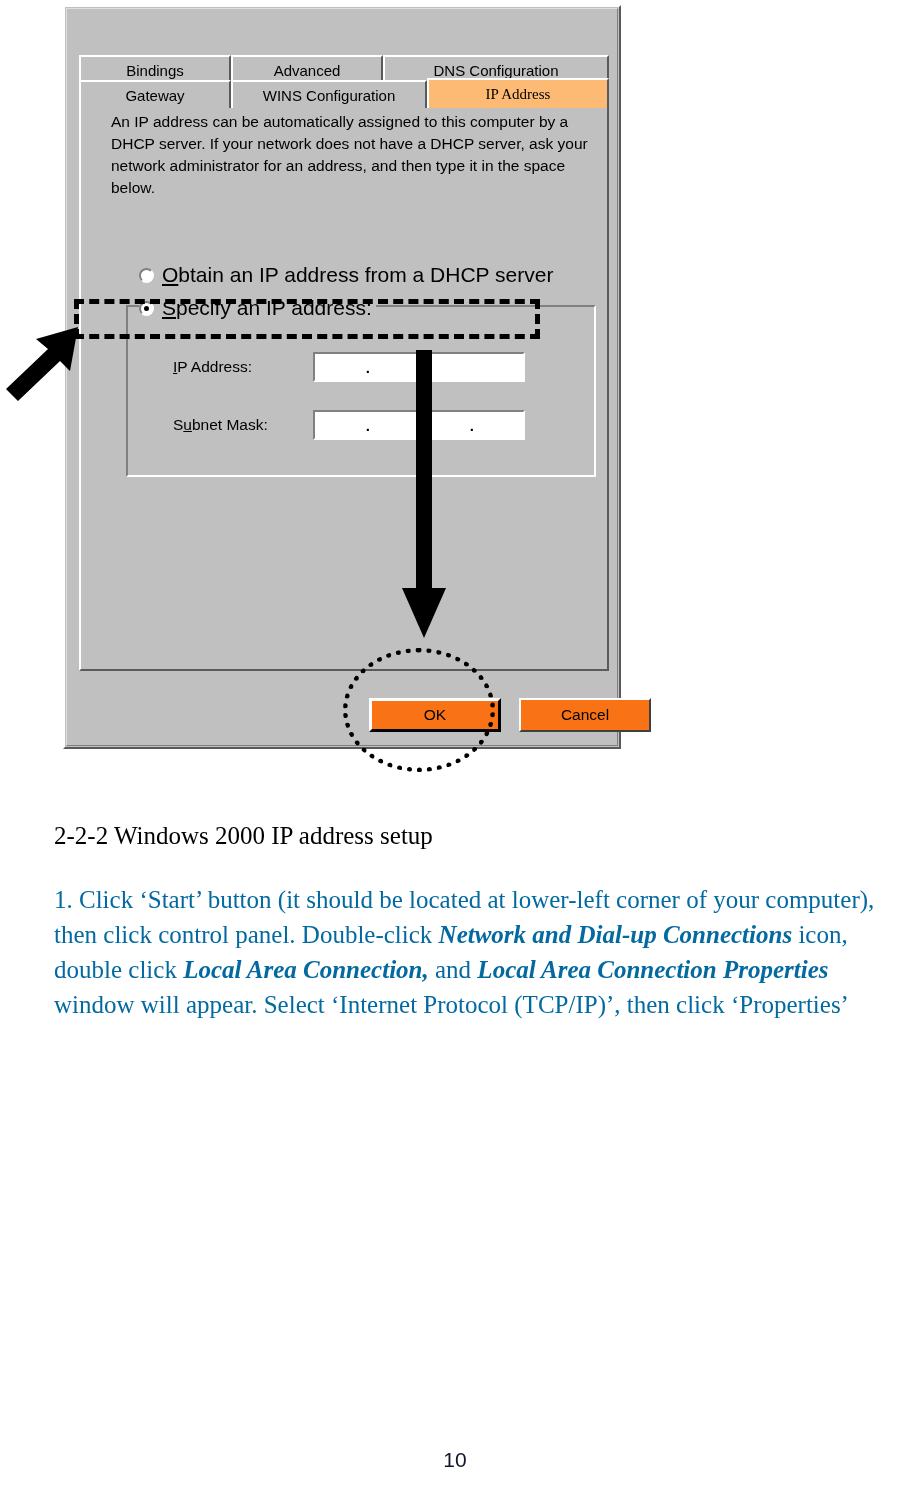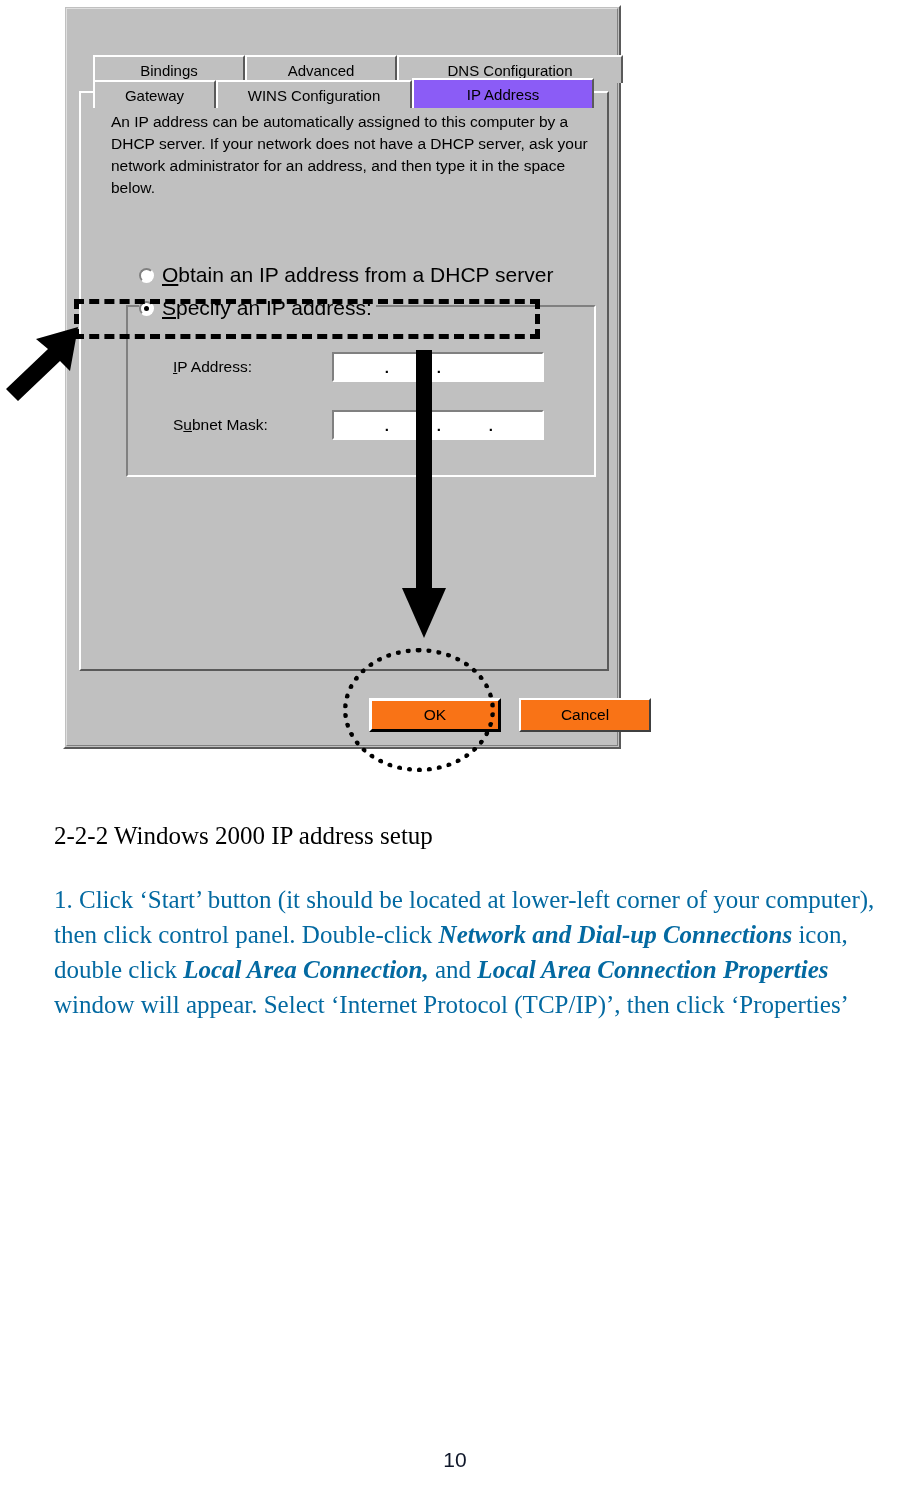--- a/index.html
+++ b/index.html
@@ -84,21 +84,21 @@
   
   #tabs-area {
     position: absolute;
     left: 14px;
     top: 42px;
     width: 530px;
     height: 62px;
   }
   .tabrow {
     position: absolute;
-    left: 14px;
+    left: 0;
     width: 530px;
     height: 28px;
     display: flex;
   }
   .tabrow.row1 { top: 6px; }
   .tabrow.row2 { top: 31px; }
   .tab {
     background: #c0c0c0;
     border-top: 2px solid #ffffff;
     border-left: 2px solid #ffffff;
@@ -110,28 +110,29 @@
     justify-content: center;
     font-size: 15px;
     color: #000000;
     height: 100%;
     white-space: nowrap;
     position: relative;
   }
   .tab.t-bindings { width: 152px; }
   .tab.t-advanced { width: 152px; }
   .tab.t-dns { width: 226px; }
-  .tab.t-gateway { width: 123px; }
+  .tab.t-gateway { width: 152px; }
   .tab.t-wins { width: 196px; }
   .tab.t-ip {
     width: 182px;
     height: 30px;
     margin-top: -2px;
-    background: #8b5cf6;
+    background: #fdba74;
     z-index: 6;
+    font-family: Liberation Serif, serif;
   }
   .tabrow.row2 { z-index: 5; }
   .tabrow.row1 { z-index: 2; }
 
   
   #tabpage {
     position: absolute;
     left: 14px;
     top: 84px;
     width: 530px;
@@ -210,21 +211,20 @@
     position: absolute;
     left: 0; top: 2px; right: 2px;
     height: 2px;
     border-top: 2px solid #ffffff;
     display: none;
   }
   .field-row {
     position: absolute;
     display: flex;
     align-items: center;
-    gap: 19px;
   }
   #row-ip { left: 45px; top: 45px; }
   #row-mask { left: 45px; top: 103px; }
   .field-label {
     width: 140px;
     font-size: 15.5px;
     color: #000000;
   }
   .ip-box {
     width: 212px;

